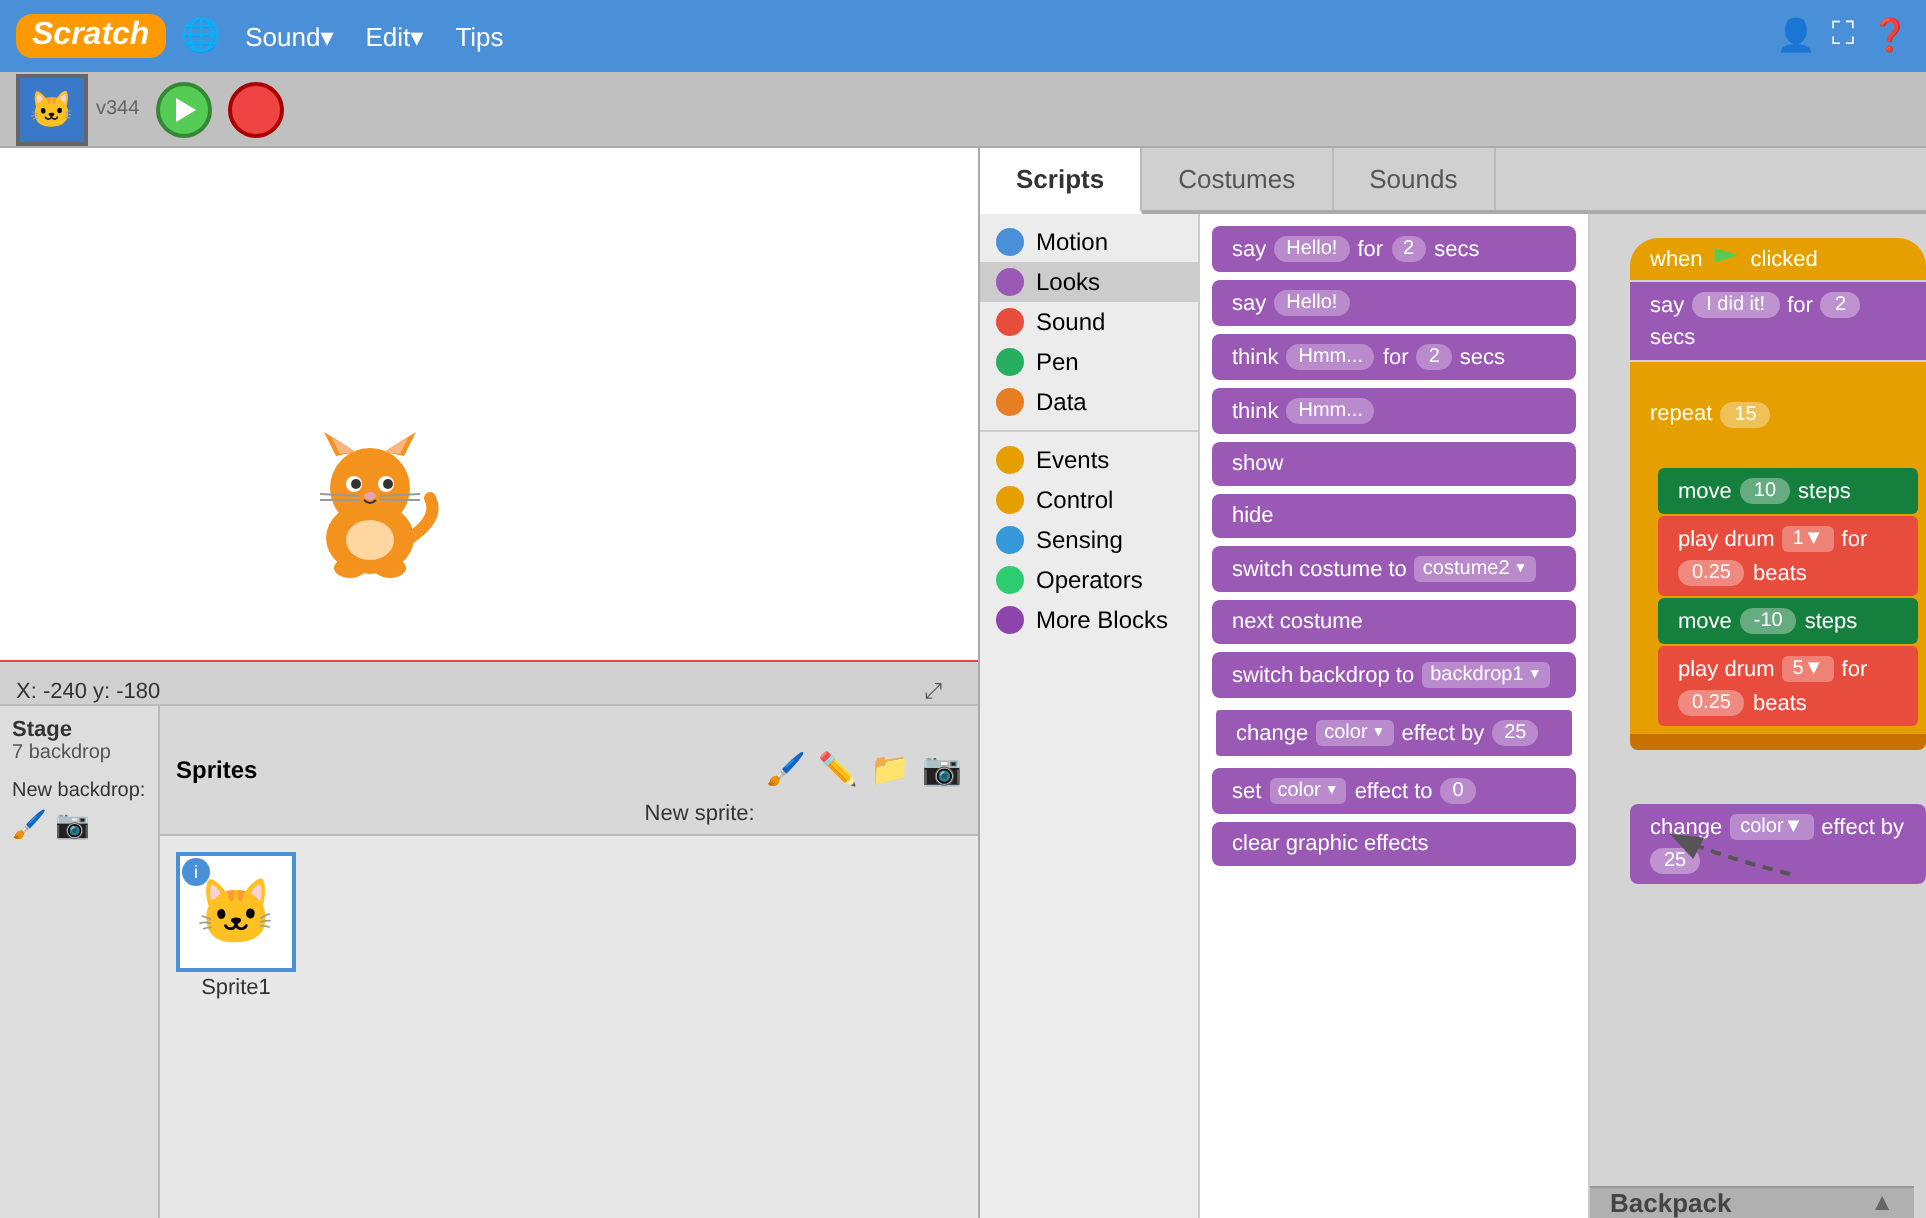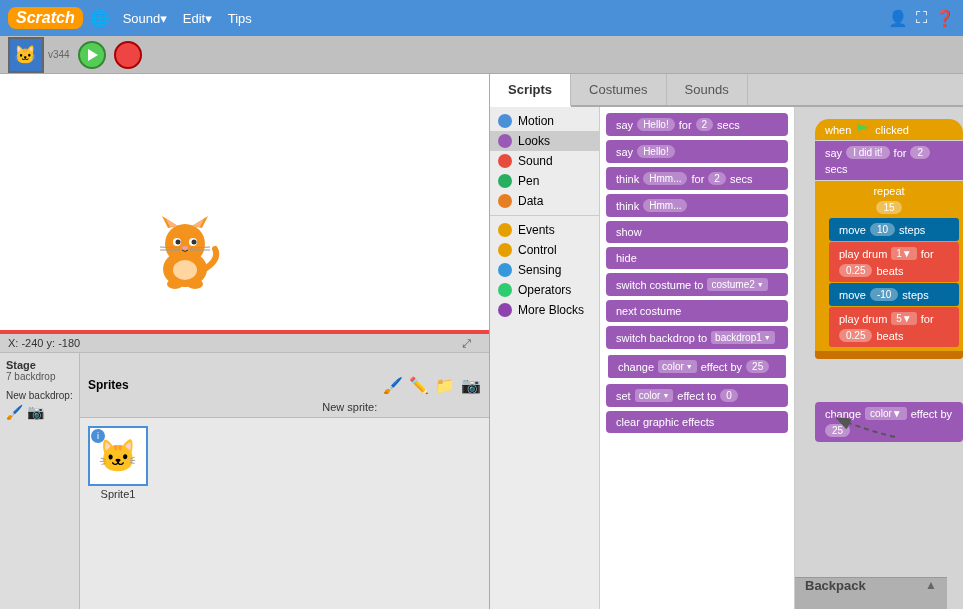--- a/index.html
+++ b/index.html
@@ -20,21 +20,21 @@
     #green-flag-btn { width: 28px; height: 28px; background: #5c5; border-radius: 50%; border: 2px solid #383; display: flex; align-items: center; justify-content: center; cursor: pointer; font-size: 14px; color: white; }
     #stop-btn { width: 28px; height: 28px; background: #e44; border-radius: 50%; border: 2px solid #a00; cursor: pointer; }
 
     
     #main { display: flex; height: calc(609px - 74px); }
 
     
     #stage-area { width: 490px; background: #e8e8e8; border-right: 1px solid #aaa; display: flex; flex-direction: column; }
     #stage-canvas { flex: 1; background: white; position: relative; overflow: hidden; }
 
-    #stage-coords { height: 22px; background: #d0d0d0; display: flex; align-items: center; padding: 0 8px; font-size: 11px; color: #333; border-top: 4px solid #ef4444; }
+    #stage-coords { height: 22px; background: #d0d0d0; display: flex; align-items: flex-end; padding: 0 8px; font-size: 11px; color: #333; border-top: 1px solid #ef4444; }
     #stage-coords span { margin-right: 10px; }
     #stage-coords .resize-icon { margin-left: auto; cursor: pointer; color: #555; }
     #sprites-header { display: flex; align-items: center; padding: 4px 8px; background: #d8d8d8; border-bottom: 1px solid #bbb; }
     #sprites-title { font-weight: bold; font-size: 12px; }
     #new-sprite-label { margin-left: auto; font-size: 11px; color: #333; margin-top: 44px; }
     #new-sprite-icons { display: flex; gap: 6px; margin-left: 6px; }
     .sprite-icon-btn { cursor: pointer; font-size: 16px; color: #555; }
     #sprites-list { display: flex; gap: 8px; padding: 8px; overflow-x: auto; }
     .sprite-item { display: flex; flex-direction: column; align-items: center; cursor: pointer; }
     .sprite-item-thumb { width: 60px; height: 60px; border: 2px solid #4a90d9; background: white; display: flex; align-items: center; justify-content: center; font-size: 28px; position: relative; }
@@ -79,26 +79,26 @@
     #block-palette::-webkit-scrollbar-thumb { background: #ccc; border-radius: 3px; }
 
     
     #scripts-workspace { flex: 1; background: #d4d4d4; position: relative; overflow: hidden; }
 
     
     .script-stack { position: absolute; }
     .ws-block { border-radius: 4px; padding: 5px 10px; color: white; font-size: 11px; display: flex; align-items: center; gap: 4px; flex-wrap: wrap; position: relative; cursor: grab; }
     .ws-block.event { background: #e5a000; }
     .ws-block.looks-ws { background: #9b59b6; }
-    .ws-block.motion { background: #0369a1; text-align: right; }
+    .ws-block.motion { background: #15803d; text-align: right; }
     .ws-block.sound-ws { background: #e74c3c; }
     .ws-block-hat { border-radius: 14px 14px 4px 4px; }
 
     
-    #backpack { position: absolute; bottom: 0; left: 0; right: 16px; height: 32px; background: #b0b0b0; display: flex; padding: 0 10px; border-top: 1px solid #999; cursor: pointer; }
+    #backpack { position: absolute; bottom: 0; left: 0; right: 6px; height: 16px; background: #b0b0b0; display: flex; padding: 0 10px; border-top: 1px solid #999; cursor: pointer; }
     #backpack-label { font-size: 13px; font-weight: bold; color: #444; }
     #backpack-arrow { margin-left: auto; color: #666; }
 
     
     #dashed-arrow { position: absolute; pointer-events: none; }
   </style>
 </head>
 <body>
 
 <div id="topbar">
@@ -342,21 +342,21 @@
 
           <div class="ws-block looks-ws" style="border-radius:0;margin-top:1px;">
             <span>say</span>
             <span class="ws-block-oval" style="background:rgba(255,255,255,0.35);border-radius:10px;padding:1px 7px;font-size:10px;">I did it!</span>
             <span>for</span>
             <span class="ws-block-oval" style="background:rgba(255,255,255,0.35);border-radius:10px;padding:1px 7px;font-size:10px;">2</span>
             <span>secs</span>
           </div>
 
           <div style="background:#e5a000;border-radius:0 0 4px 4px;margin-top:1px;">
-            <div style="display:flex;align-items:center;gap:4px;padding:4px 10px;color:white;font-size:11px;flex-direction:column;">
+            <div style="display:flex;gap:4px;padding:20px 10px;color:white;font-size:11px;">
               <span>repeat</span>
               <span style="background:rgba(255,255,255,0.35);border-radius:10px;padding:1px 7px;font-size:10px;">15</span>
             </div>
             <div style="margin-left:14px;margin-right:4px;margin-bottom:4px;display:flex;flex-direction:column;gap:1px;">
 
               <div class="ws-block motion" style="border-radius:3px;">
                 <span>move</span>
                 <span style="background:rgba(255,255,255,0.35);border-radius:10px;padding:1px 7px;font-size:10px;">10</span>
                 <span>steps</span>
               </div>

